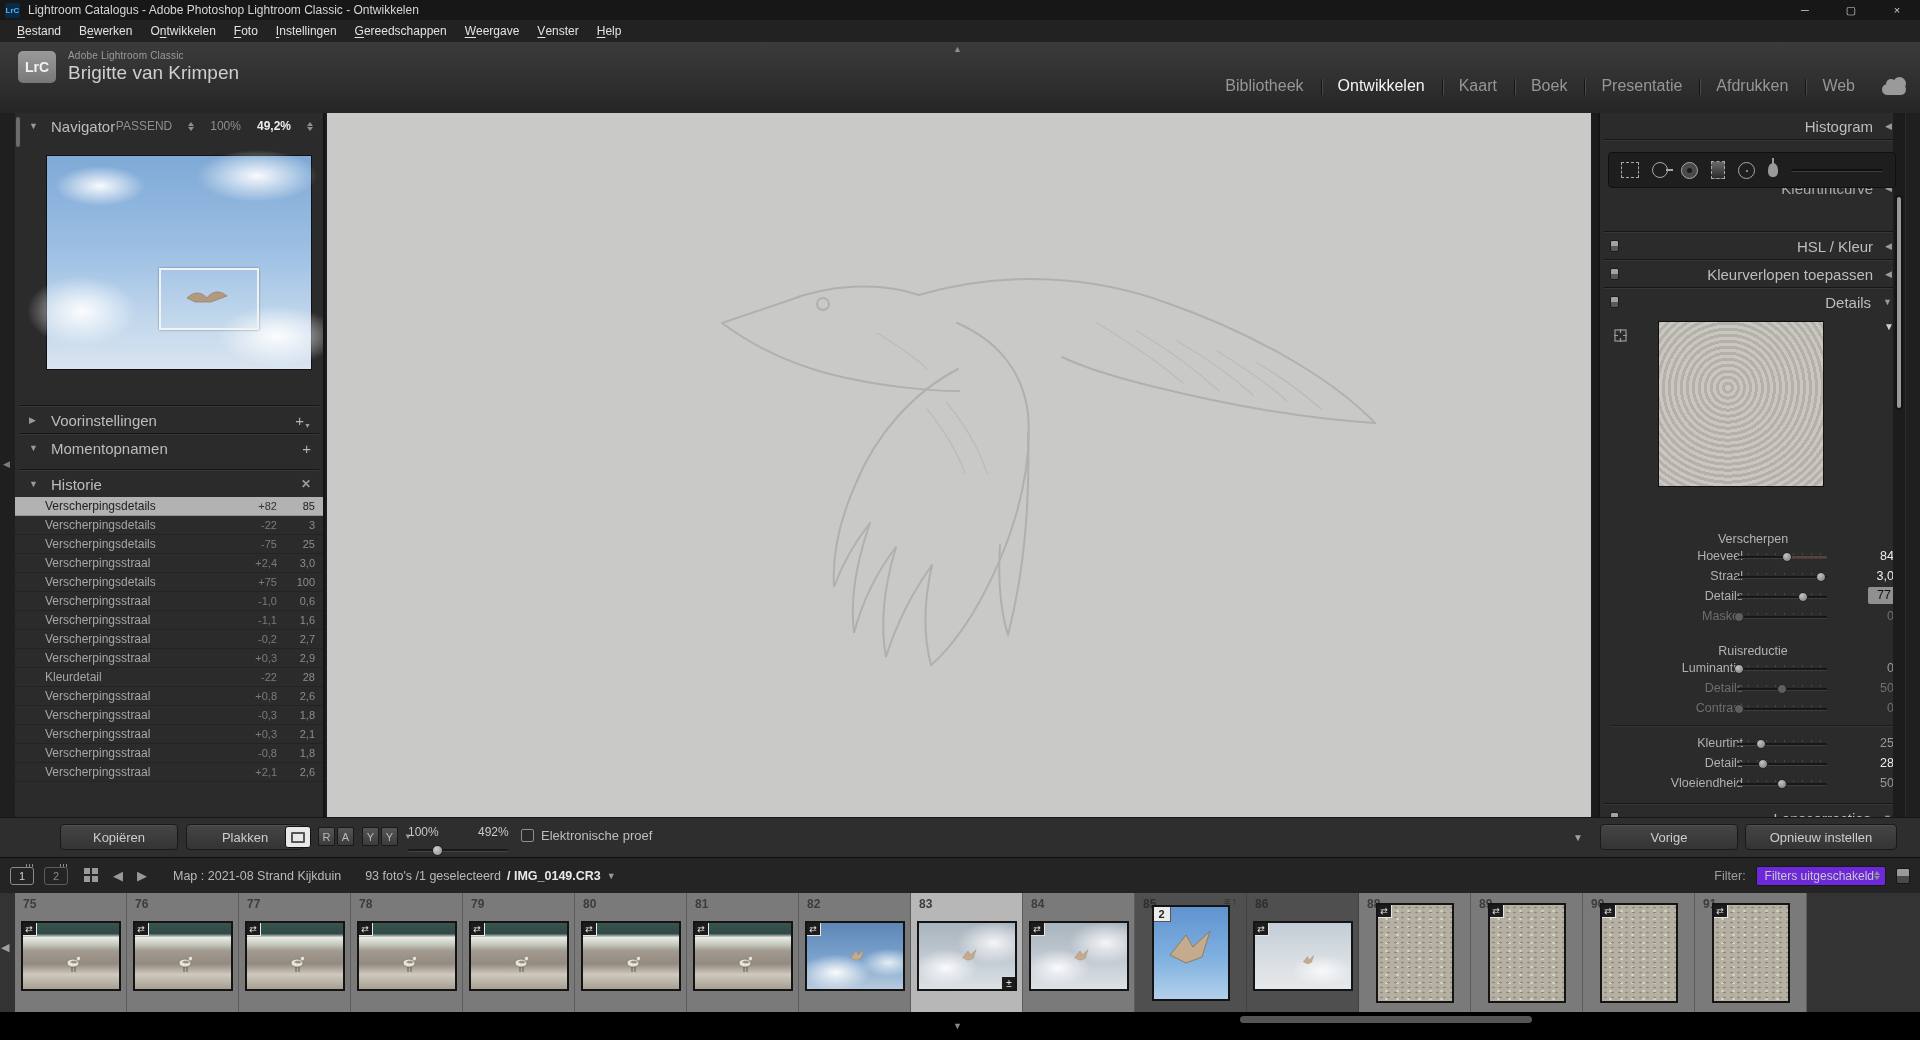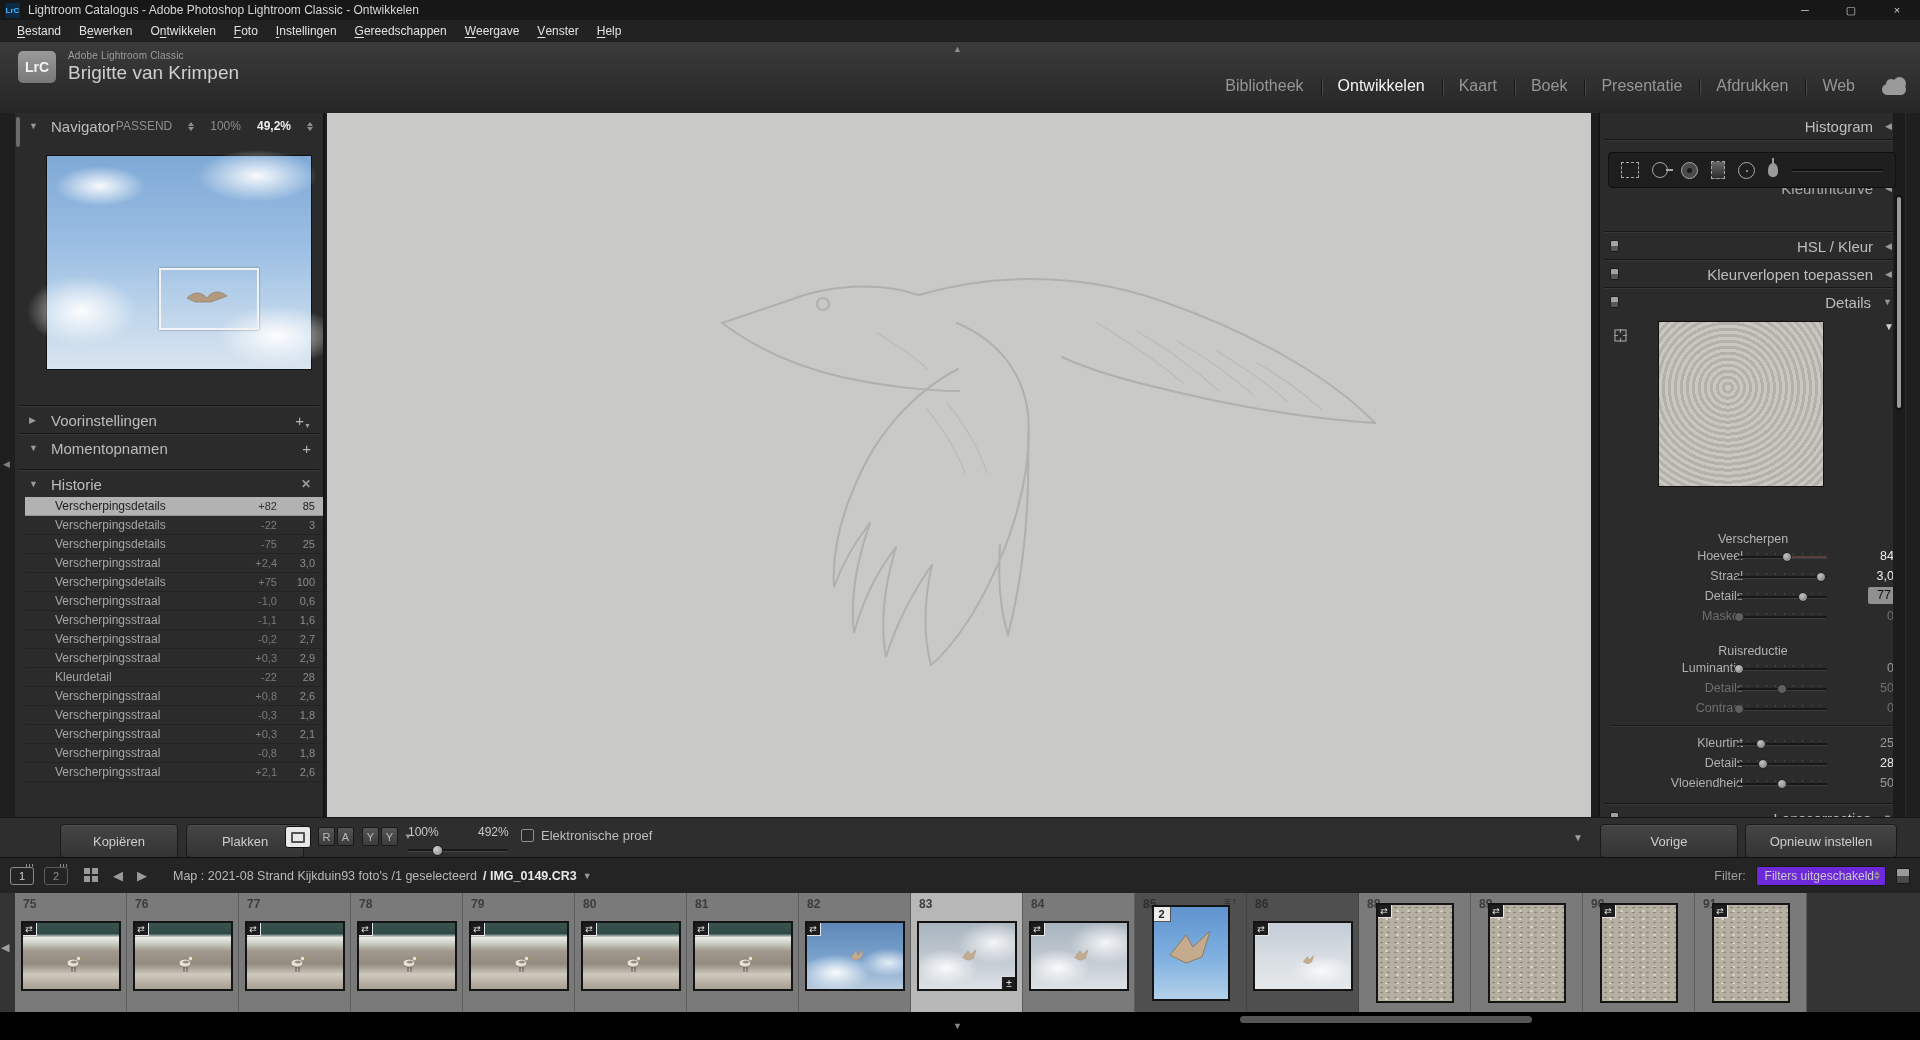--- a/index.html
+++ b/index.html
@@ -57,21 +57,21 @@
      background:linear-gradient(180deg,#7fa9d6 0%,#9dc0e4 45%,#c3d8ec 78%,#d9e4ef 100%); }
   .nav-preview .cl { position:absolute; background:radial-gradient(closest-side, rgba(255,255,255,.95), rgba(255,255,255,0)); border-radius:50%; }
   .zoom-rect { position:absolute; left:112px; top:112px; width:100px; height:62px; border:2px solid #f2f2f2; box-shadow:0 0 2px rgba(0,0,0,.4); }
   .nav-bird { position:absolute; left:138px; top:130px; width:44px; height:22px; }
   .navigator-block { position:relative; height:292px; }
   .plus-badge { position:absolute; right:12px; color:#b5b5b5; font-size:15px; }
   .plus-badge .dd { font-size:7px; color:#9a9a9a; vertical-align:bottom; }
   .x-badge { position:absolute; right:12px; color:#9c9c9c; font-size:12px; font-weight:bold; }
 
   .hlist { overflow:hidden; height:287px; }
-  .hrow { height:19px; display:flex; align-items:center; padding:0 8px 0 30px; font-size:12px; color:#a6a6a6; border-bottom:1px solid rgba(0,0,0,.18);margin-left:10px; }
+  .hrow { height:19px; display:flex; align-items:center; padding:0 8px 0 30px; font-size:12px; color:#a6a6a6; border-bottom:1px solid rgba(0,0,0,.18); }
   .hrow .hname { flex:1; white-space:nowrap; overflow:hidden; }
   .hrow .hdelta { width:46px; text-align:right; color:#7b7b7b; font-size:11px; }
   .hrow .hval { width:38px; text-align:right; color:#8d8d8d; font-size:11px; }
   .hrow.selected { background:#b2b2b2; color:#1d1d1d; }
   .hrow.selected .hdelta { color:#323232; }
   .hrow.selected .hval { color:#1d1d1d; }
 
   
   .rpanel { position:absolute; left:1598px; top:113px; width:308px; height:704px; background:#2b2b2b; border-left:2px solid #151515; overflow:hidden; }
   .rp { position:relative; }
@@ -114,21 +114,21 @@
   .srow.hot .strack { background:linear-gradient(90deg,#171717 0 calc(var(--pos)*1%), #5c4040 calc(var(--pos)*1%) 100%); }
   .sthumb { position:absolute; top:-4px; left:calc(var(--pos)*1%); transform:translateX(-50%); width:10px; height:10px; border-radius:50%; background:radial-gradient(circle at 35% 30%, #c2c2c2, #777); border:1px solid #232323; }
   .srow.dim .sthumb { background:#5f5f5f; }
   .srow.editing .sval { background:#909090; color:#121212; padding:1px 9px 2px; border-radius:2px; right:6px; top:1px; }
   .subdiv { border-top:1px solid #1b1b1b; box-shadow:0 1px 0 rgba(255,255,255,.05); margin:7px 10px; }
   .rscrollbar { position:absolute; right:1px; top:0; width:12px; height:704px; background:#1c1c1c; }
   .rscrollbar .thumb { position:absolute; left:2px; top:82px; width:8px; height:215px; background:#9a9a9a; border-radius:4px; }
 
   
   .toolbarrow { position:absolute; left:0; top:817px; width:1920px; height:40px; background:#2e2e2e; border-top:1px solid #161616; }
-  .tbtn { position:absolute; top:6px; height:34px; background:linear-gradient(#454545,#343434); border:1px solid #191919; border-radius:4px; color:#cdcdcd; font-size:13px; display:flex; align-items:center; justify-content:center; box-shadow:0 1px 0 rgba(255,255,255,.06) inset; }
+  .tbtn { position:absolute; top:6px; height:26px; background:linear-gradient(#454545,#343434); border:1px solid #191919; border-radius:4px; color:#cdcdcd; font-size:13px; display:flex; align-items:center; justify-content:center; box-shadow:0 1px 0 rgba(255,255,255,.06) inset; }
   .loupe-btn { position:absolute; left:285px; top:8px; width:26px; height:22px; background:#e8e8e8; border-radius:3px; border:1px solid #111; display:flex; align-items:center; justify-content:center; }
   .loupe-btn i { width:14px; height:11px; border:2px solid #555; border-radius:1px; display:block; }
   .minigroup { position:absolute; top:9px; display:flex; align-items:center; gap:2px; }
   .minibox { width:17px; height:19px; background:linear-gradient(#555,#3c3c3c); border:1px solid #191919; color:#b9b9b9; font-size:11px; display:flex; align-items:center; justify-content:center; border-radius:2px; }
   .ddtri { color:#9a9a9a; font-size:8px; margin-left:4px; }
   .zoomlbl { position:absolute; top:7px; color:#c9c9c9; font-size:12px; }
   .zoomslider { position:absolute; left:408px; top:31px; width:100px; height:3px; background:#1a1a1a; border-radius:2px; border-bottom:1px solid #444; }
   .zoomslider .zthumb { position:absolute; left:24px; top:-4px; width:11px; height:11px; background:radial-gradient(circle at 35% 30%, #cfcfcf, #8a8a8a); border-radius:50%; border:1px solid #222; }
   .proof { position:absolute; left:521px; top:10px; display:flex; align-items:center; gap:7px; color:#bdbdbd; font-size:13px; }
   .proof .cb { width:13px; height:13px; border:1px solid #8f8f8f; background:#2a2a2a; border-radius:2px; }
@@ -137,21 +137,21 @@
   
   .fsbar { position:absolute; left:0; top:857px; width:1920px; height:36px; background:#242424; border-top:1px solid #0e0e0e; display:flex; align-items:center; }
   .mon { width:24px; height:18px; border:1px solid #8a8a8a; border-radius:3px; color:#cfcfcf; font-size:11px; display:flex; align-items:center; justify-content:center; margin-left:10px; position:relative; }
   .mon.dim { border-color:#5d5d5d; color:#8a8a8a; }
   .mon::after { content:""; position:absolute; right:-1px; top:-4px; width:8px; height:3px;
       background:repeating-linear-gradient(90deg,#8a8a8a 0 1px,transparent 1px 3px); }
   .gridicon { width:15px; height:15px; margin-left:16px; display:grid; grid-template-columns:6px 6px; grid-template-rows:6px 6px; gap:2px; }
   .gridicon i { background:#9a9a9a; }
   .fsarrow { color:#9a9a9a; font-size:13px; margin-left:14px; }
   .fspath { color:#b9b9b9; font-size:12.5px; margin-left:26px; }
-  .fscount { color:#b9b9b9; font-size:12.5px; }
+  .fscount { color:#b9b9b9; font-size:12.5px; margin-left:24px; }
   .fsfile { color:#e9e9e9; font-size:12.5px; font-weight:bold; margin-left:6px; }
   .fsfile-dd { color:#9a9a9a; font-size:9px; margin-left:6px; }
   .fsright { position:absolute; right:10px; display:flex; align-items:center; gap:10px; }
   .filterlbl { color:#9f9f9f; font-size:12.5px; }
   .filterdd { min-width:128px; height:20px; background:#6d28d9; border:1px solid #191919; border-radius:2px; color:#c9c9c9; font-size:12px; display:flex; align-items:center; justify-content:space-between; padding:0 5px 0 8px; }
   .fstoggle { width:14px; height:16px; border-radius:2px; background:linear-gradient(#9a9a9a 50%,#4a4a4a 50%); border:1px solid #161616; }
 
   .filmstrip { position:absolute; left:0; top:893px; width:1920px; height:119px; background:#333; overflow:hidden; }
   .fs-left-arr { position:absolute; left:1px; top:48px; color:#a0a0a0; font-size:11px; z-index:5; }
   .cells { position:absolute; left:15px; top:0; display:flex; height:119px; }

